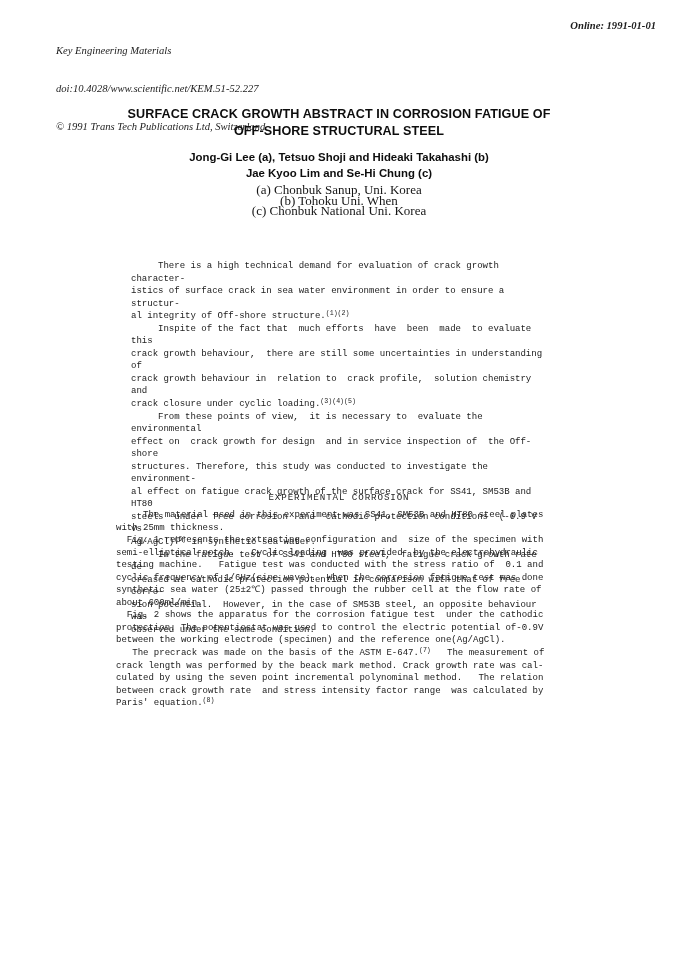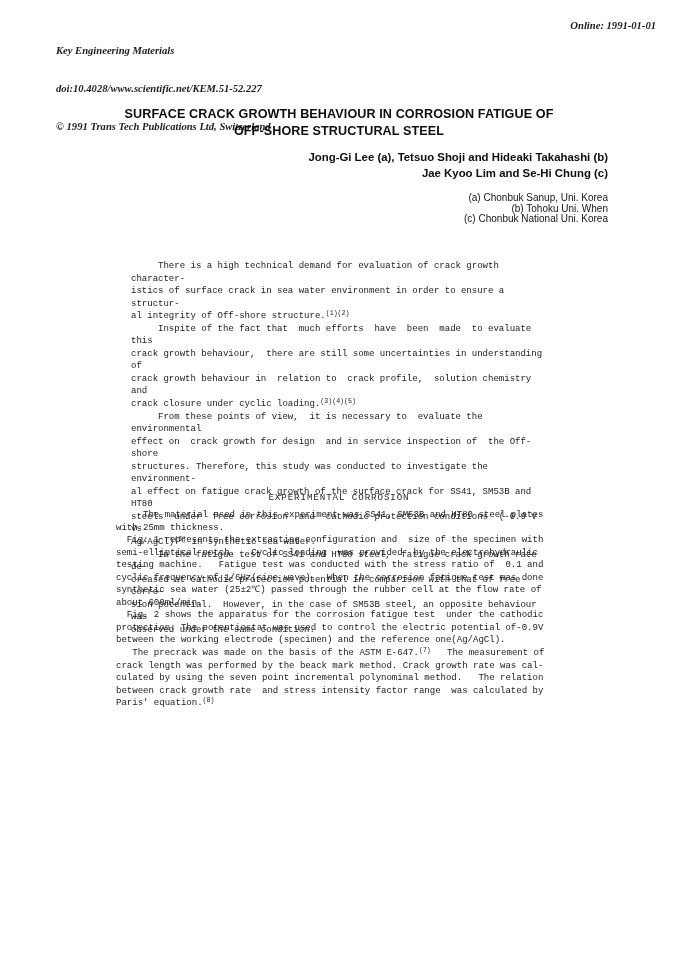--- a/index.html
+++ b/index.html
@@ -33,21 +33,21 @@
     align-items: flex-start;
   }
   .masthead-left {
     font-family: "Liberation Serif", serif;
     font-style: italic;
     font-size: 10.6px;
     line-height: 12.6px;
     color: #1c1c1c;
     white-space: pre;
   }
-  .masthead-left div { white-space: nowrap; font-weight: bold; }
+  .masthead-left div { white-space: nowrap; }
   .masthead-right {
     font-family: "Liberation Serif", serif;
     font-style: italic;
     font-size: 10.6px;
     line-height: 12.6px;
     color: #1c1c1c;
     white-space: nowrap;
     padding-top: 0px;
     font-weight: bold;
   }
@@ -67,33 +67,33 @@
     line-height: 17px;
     letter-spacing: 0.1px;
     color: #0d0d0d;
   }
 
   .authors-block {
     position: absolute;
     top: 150px;
     left: 70px;
     right: 70px;
-    text-align: right;
+    text-align: center;
   }
   .authors {
     font-family: "Liberation Sans", sans-serif;
     font-weight: bold;
     font-size: 11.4px;
     line-height: 15.6px;
     color: #0d0d0d;
   }
   .affiliations {
-    margin-top: 12px;
-    font-family: Liberation Sans, sans-serif;
-    font-size: 10px;
+    margin-top: 4px;
+    font-family: Liberation Serif, serif;
+    font-size: 13px;
     line-height: 10.4px;
     color: #151515;
   }
 
   
   .section-heading {
     position: absolute;
     left: 70px;
     right: 70px;
     text-align: center;
@@ -145,21 +145,21 @@
     <div class="masthead-left">
       <div>Key Engineering Materials</div>
       <div>doi:10.4028/www.scientific.net/KEM.51-52.227</div>
       <div>© 1991 Trans Tech Publications Ltd, Switzerland</div>
     </div>
     <div class="masthead-right">Online: 1991-01-01</div>
   </div>
 
   <div class="title-block">
     <div class="doc-title">
-      <div>SURFACE CRACK GROWTH BEHAVIOUR IN CORROSION FATIGUE OF</div>
+      <div>SURFACE CRACK GROWTH ABSTRACT IN CORROSION FATIGUE OF</div>
       <div>OFF-SHORE STRUCTURAL STEEL</div>
     </div>
   </div>
 
   <div class="authors-block">
     <div class="authors">
       <div>Jong-Gi Lee (a), Tetsuo Shoji and Hideaki Takahashi (b)</div>
       <div>Jae Kyoo Lim and Se-Hi Chung (c)</div>
     </div>
     <div class="affiliations">

